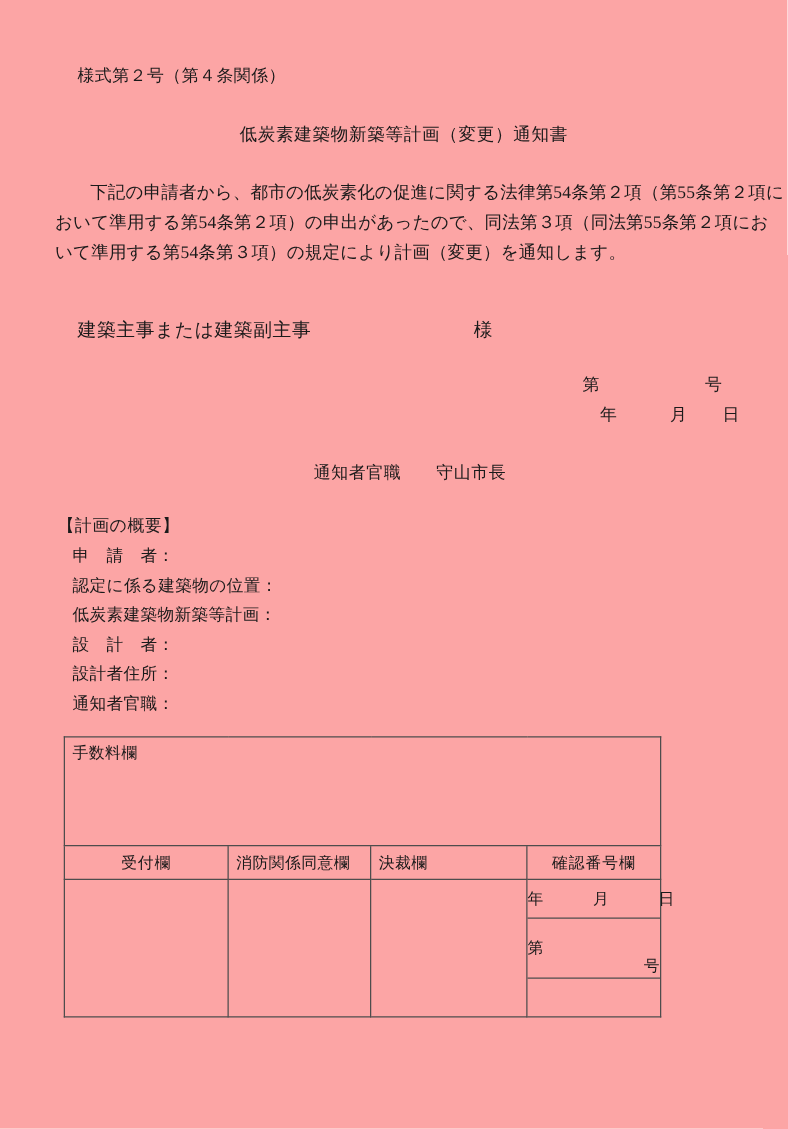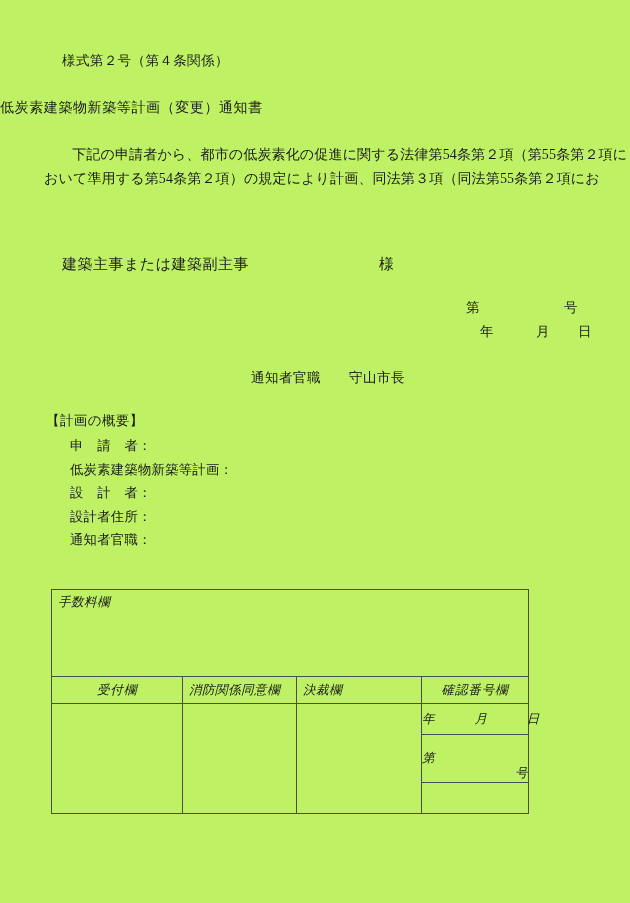--- a/index.html
+++ b/index.html
@@ -9,39 +9,40 @@
     background: #ffffff;
   }
   body {
     font-family: "DejaVu Serif", "Liberation Serif", serif;
     color: #1a1a1a;
   }
   .page {
     position: relative;
     width: 630px;
     height: 903px;
-    background: #bef264;
+    background: #fca5a5;
     overflow: hidden;
     box-sizing: border-box;
   }
 
   
   .form-no {
     position: absolute;
     left: 62px;
     top: 52px;
     font-size: 13.5px;
     letter-spacing: 0.4px;
     white-space: pre;
   }
   .doc-title {
     position: absolute;
-    left: 0;
+    left: 16px;
     right: 0;
     top: 99px;
+    text-align: center;
     font-size: 14px;
     letter-spacing: 0.6px;
   }
 
   .body-para {
     position: absolute;
     left: 44px;
     top: 143px;
     width: 562px;
     font-size: 14px;
@@ -109,40 +110,39 @@
   .summary-heading {
     position: absolute;
     left: 46px;
     top: 412px;
     font-size: 13.5px;
     letter-spacing: 0.4px;
     font-family: Liberation Mono, monospace;
   }
   .summary-list {
     position: absolute;
-    left: 70px;
+    left: 58px;
     top: 434px;
     font-size: 13.3px;
     line-height: 23.5px;
   }
   .summary-list .row {
     white-space: pre;
     letter-spacing: 0.3px;
   }
 
   
   .form-table {
     position: absolute;
     left: 51px;
     top: 589px;
     width: 477px;
     border-collapse: collapse;
     table-layout: fixed;
     font-size: 12.6px;
-    font-style: italic;
   }
   .form-table td {
     border: 1px solid #4d4d4d;
     padding: 0;
     vertical-align: top;
   }
   .fee-cell {
     height: 82px;
     padding: 4px 0 0 6px !important;
     letter-spacing: 0.4px;
@@ -199,37 +199,39 @@
 <body>
 
 <div class="page">
 
   <div class="form-no">様式第２号（第４条関係）</div>
 
   <div class="doc-title">低炭素建築物新築等計画（変更）通知書</div>
 
   <div class="body-para">
     <span class="ln first">　下記の申請者から、都市の低炭素化の促進に関する法律第54条第２項（第55条第２項に</span>
-    <span class="ln">おいて準用する第54条第２項）の規定により計画、同法第３項（同法第55条第２項にお</span>
+    <span class="ln">おいて準用する第54条第２項）の申出があったので、同法第３項（同法第55条第２項にお</span>
+    <span class="ln">いて準用する第54条第３項）の規定により計画（変更）を通知します。</span>
   </div>
 
   <div class="addressee">
     <span>建築主事または建築副主事</span><span class="sama">様</span>
   </div>
 
   <div class="doc-number">第　　　　　　号</div>
 
   <div class="doc-date">　年　　　月　　日</div>
 
   <div class="issuer">通知者官職　　守山市長</div>
 
   <div class="summary-heading">【計画の概要】</div>
 
   <div class="summary-list">
     <div class="row">申　請　者：</div>
+    <div class="row">認定に係る建築物の位置：</div>
     <div class="row">低炭素建築物新築等計画：</div>
     <div class="row">設　計　者：</div>
     <div class="row">設計者住所：</div>
     <div class="row">通知者官職：</div>
   </div>
 
   <table class="form-table">
     <colgroup>
       <col style="width:131px">
       <col style="width:114px">

